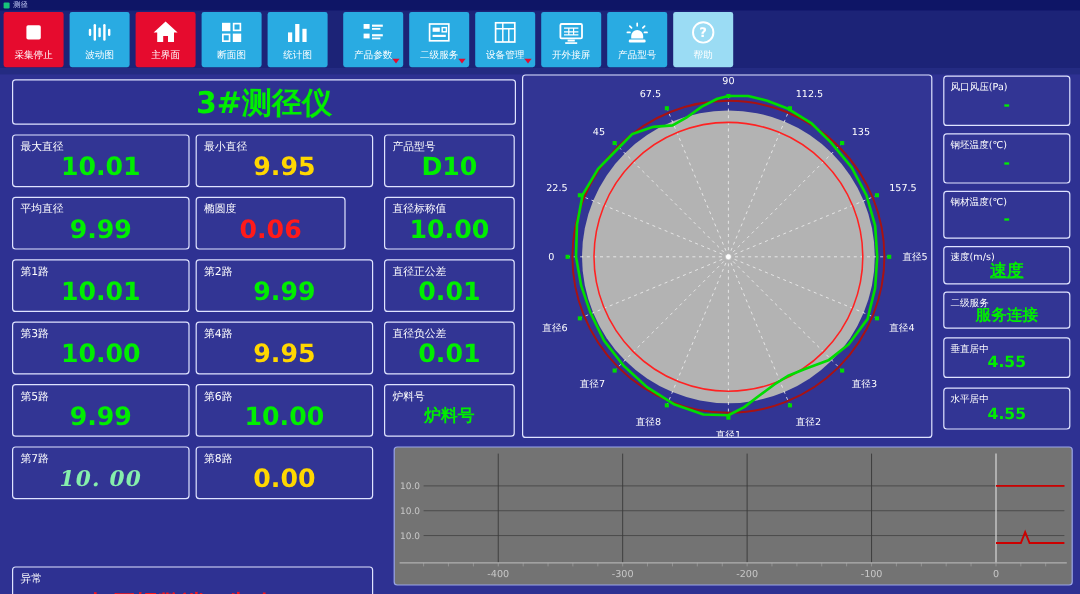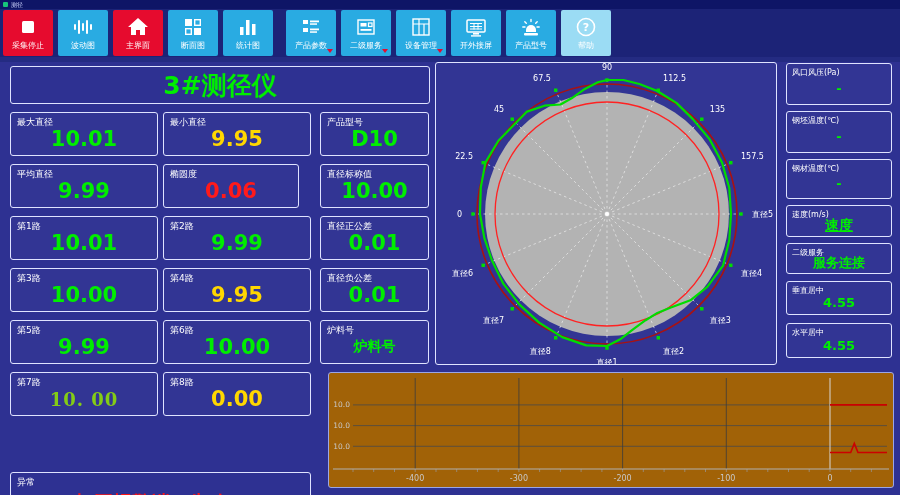--- a/index.html
+++ b/index.html
@@ -36,21 +36,21 @@
   
   .exc-box{position:absolute;left:10px;top:424px;width:301px;height:50px;border:1px solid #dfe3ff;border-radius:3px;box-sizing:border-box;margin-top:48px;}
   .exc-value{position:absolute;left:0;right:0;top:12px;bottom:0;display:flex;align-items:center;justify-content:center;color:#ff1414;font-weight:bold;font-size:19px;}
   
   .sbox{left:786px;width:106px;text-align:center;}
   .slabel{position:absolute;top:3px;left:5px;font-size:8px;color:#ffffff;white-space:nowrap;}
   .svalue{position:absolute;left:0;right:0;top:10px;bottom:1px;display:flex;align-items:center;justify-content:center;color:#00ee00;font-weight:bold;font-size:13px;}
   .svalue.link{text-decoration:underline;font-size:14px;cursor:pointer;}
   
   #polar-panel{left:435px;top:62px;width:342px;height:303px;}
-  #trend-panel{left:328px;top:372px;width:566px;height:116px;background:#a16207;border:1px solid #9aa6e8;}
+  #trend-panel{left:328px;top:372px;width:566px;height:116px;background:#737373;border:1px solid #9aa6e8;}
   svg{display:block;}
 </style>
 </head>
 <body>
 
 <div class="titlebar">
   <div class="app-ico"></div>
   <div class="ttext">测径</div>
 </div>
 
@@ -188,21 +188,21 @@
       <div class="fvalue" style="color: rgb(255, 215, 0);">9.95</div>
     </div>
     <div class="fbox" style="left: 320px; top: 112px; width: 109px; height: 44px;">
       <div class="flabel">产品型号</div>
       <div class="fvalue" style="color: rgb(0, 238, 0);">D10</div>
     </div>
     <div class="fbox" style="left: 10px; top: 164px; width: 148px; height: 44px;">
       <div class="flabel">平均直径</div>
       <div class="fvalue" style="color: rgb(0, 238, 0);">9.99</div>
     </div>
-    <div class="fbox" style="left: 163px; top: 164px; width: 136px; height: 44px; text-decoration: underline;">
+    <div class="fbox" style="left: 163px; top: 164px; width: 125px; height: 44px; text-decoration: underline;">
       <div class="flabel">椭圆度</div>
       <div class="fvalue" style="color: rgb(255, 26, 26);">0.06</div>
     </div>
     <div class="fbox" style="left: 320px; top: 164px; width: 109px; height: 44px;">
       <div class="flabel">直径标称值</div>
       <div class="fvalue" style="color: rgb(0, 238, 0);">10.00</div>
     </div>
     <div class="fbox" style="left: 10px; top: 216px; width: 148px; height: 44px;">
       <div class="flabel">第1路</div>
       <div class="fvalue" style="color: rgb(0, 238, 0);">10.01</div>
@@ -234,21 +234,21 @@
     <div class="fbox" style="left: 163px; top: 320px; width: 148px; height: 44px;">
       <div class="flabel">第6路</div>
       <div class="fvalue" style="color: rgb(0, 238, 0);">10.00</div>
     </div>
     <div class="fbox" style="left: 320px; top: 320px; width: 109px; height: 44px;">
       <div class="flabel">炉料号</div>
       <div class="fvalue small" style="color: rgb(0, 238, 0);">炉料号</div>
     </div>
     <div class="fbox" style="left: 10px; top: 372px; width: 148px; height: 44px;">
       <div class="flabel">第7路</div>
-      <div class="fvalue serif" style="color: #84cc16;">10. 00</div>
+      <div class="fvalue serif" style="color: #86efac; font-style: italic;">10. 00</div>
     </div>
     <div class="fbox" style="left: 163px; top: 372px; width: 148px; height: 44px;">
       <div class="flabel">第8路</div>
       <div class="fvalue" style="color: rgb(255, 215, 0);">0.00</div>
     </div>
   </div>
 
 <div class="exc-box">
   <div class="flabel">异常</div>
   <div class="exc-value">打开报警端口失败！</div>

